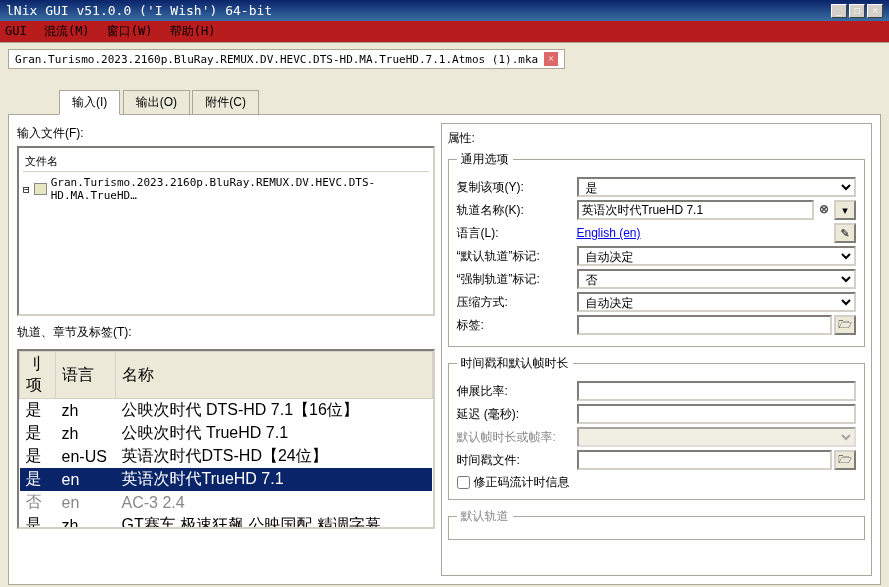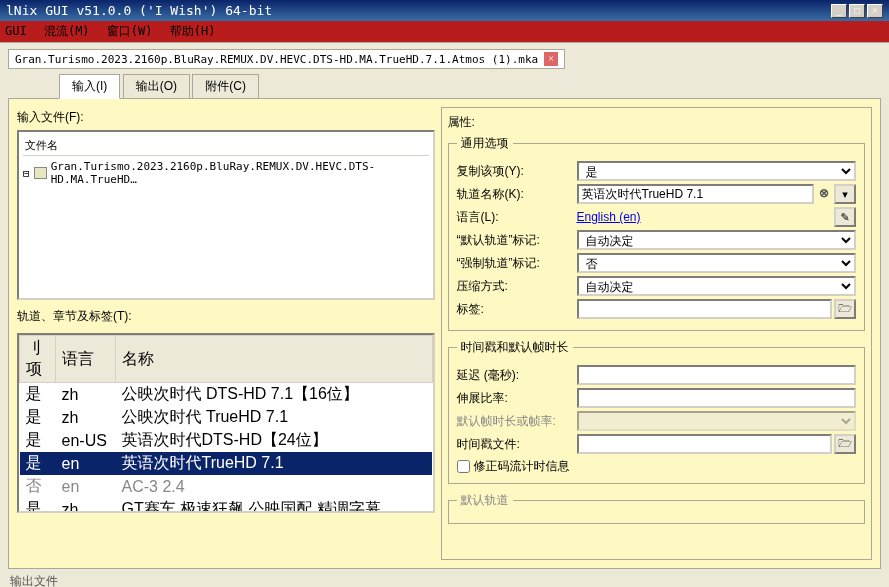--- a/index.html
+++ b/index.html
@@ -3,26 +3,26 @@
 <meta charset="utf-8">
 <style>
 * { box-sizing: border-box; margin: 0; padding: 0; }
 body { font-family: "SimSun", "宋体", Tahoma, sans-serif; font-size: 12px; background: #ece9d8; color: #000; }
 .titlebar { background: linear-gradient(#0a246a,#3a6ea5); color: #fff; padding: 3px 6px; display: flex; justify-content: space-between; align-items: center; font-family: "Fixedsys", monospace; font-size: 13px; }
 .titlebar-btns { display: flex; gap: 2px; }
 .titlebar-btn { width: 16px; height: 14px; background: #d4d0c8; border: 1px solid #fff; border-right-color:#404040; border-bottom-color:#404040; display:flex; align-items:center; justify-content:center; font-size:10px; font-family:Tahoma; }
 .menubar { background:#b91c1c; padding:2px 5px; border-bottom:1px solid #aca899; font-family:"Fixedsys",monospace; font-size:12px; }
 .menubar span { margin-right:10px; cursor:default; }
 .content { padding:6px 8px 2px 8px; }
-.file-tab { display:inline-flex; align-items:center; background:#fff; border:1px solid #aca899; padding:2px 6px; margin-bottom:4px; font-family:"Fixedsys",monospace; font-size:11px; }
+.file-tab { display:inline-flex; align-items:center; background:#fff; border:1px solid #aca899; padding:2px 6px; margin-bottom:20px; font-family:"Fixedsys",monospace; font-size:11px; }
 .close-x { display:inline-block; margin-left:6px; width:14px; height:14px; background:#d66; color:#fff; text-align:center; line-height:14px; font-family:Tahoma; font-size:10px; }
 .tab-strip { border-bottom:1px solid #aca899; padding-left:8px; }
 .tab { display:inline-block; padding:3px 12px; border:1px solid #aca899; border-bottom:none; background:#ece9d8; margin-right:-1px; position:relative; top:1px; }
 .tab.active { background:#fff; border-bottom:1px solid #fff;margin-left:43px; }
-.panel-body { border:1px solid #aca899; border-top:none; background:#fef9c3; padding:8px; display:flex; gap:6px; height:470px; }
+.panel-body { border:1px solid #aca899; border-top:none; background:#ffffff; padding:8px; display:flex; gap:6px; height:470px; }
 .left-pane { flex:1; display:flex; flex-direction:column; }
 .right-pane { flex:1; border:1px solid #aca899; padding:4px 6px; overflow:auto; }
 .section-label { margin:2px 0 4px 0; }
 .tree-box { border:2px inset #d4d0c8; background:#fff; flex:1; padding:4px; overflow:auto; font-family:"Fixedsys",monospace; font-size:11px; }
 .tree-node { display:flex; align-items:center; gap:4px; }
 .tree-icon { width:14px; height:12px; background:#e8e8c0; border:1px solid #888; }
 .track-table { border:2px inset #d4d0c8; background:#fff; margin-top:4px; height:180px; overflow:auto; }
 .track-table table { width:100%; border-collapse:collapse; font-size:16px; }
 .track-table th { text-align:left; padding:2px 6px; background:#ece9d8; border:1px solid #d4d0c8; font-weight:normal; }
 .track-table td { padding:1px 6px; white-space:nowrap; }
@@ -188,27 +188,27 @@
           <div class="ctrl">
             <input type="text" style="">
             <div class="icon-btn">🗁</div>
           </div>
         </div>
       </fieldset>
 
       <fieldset>
         <legend>时间戳和默认帧时长</legend>
         <div class="form-row">
+          <label>伸展比率:</label>
+          <div class="ctrl">
+              <input type="text" style="">
+            </div>
+        </div>
+        <div class="form-row">
           <label>延迟 (毫秒):</label>
-          <div class="ctrl">
-              <input type="text" style="">
-            </div>
-        </div>
-        <div class="form-row">
-          <label>伸展比率:</label>
           <div class="ctrl">
               <input type="text" style="">
             </div>
         </div>
         <div class="form-row">
           <label style="color:#888">默认帧时长或帧率:</label>
           <div class="ctrl">
               <select disabled="" style="background:#ece9d8"><option></option></select>
             </div>
         </div>

